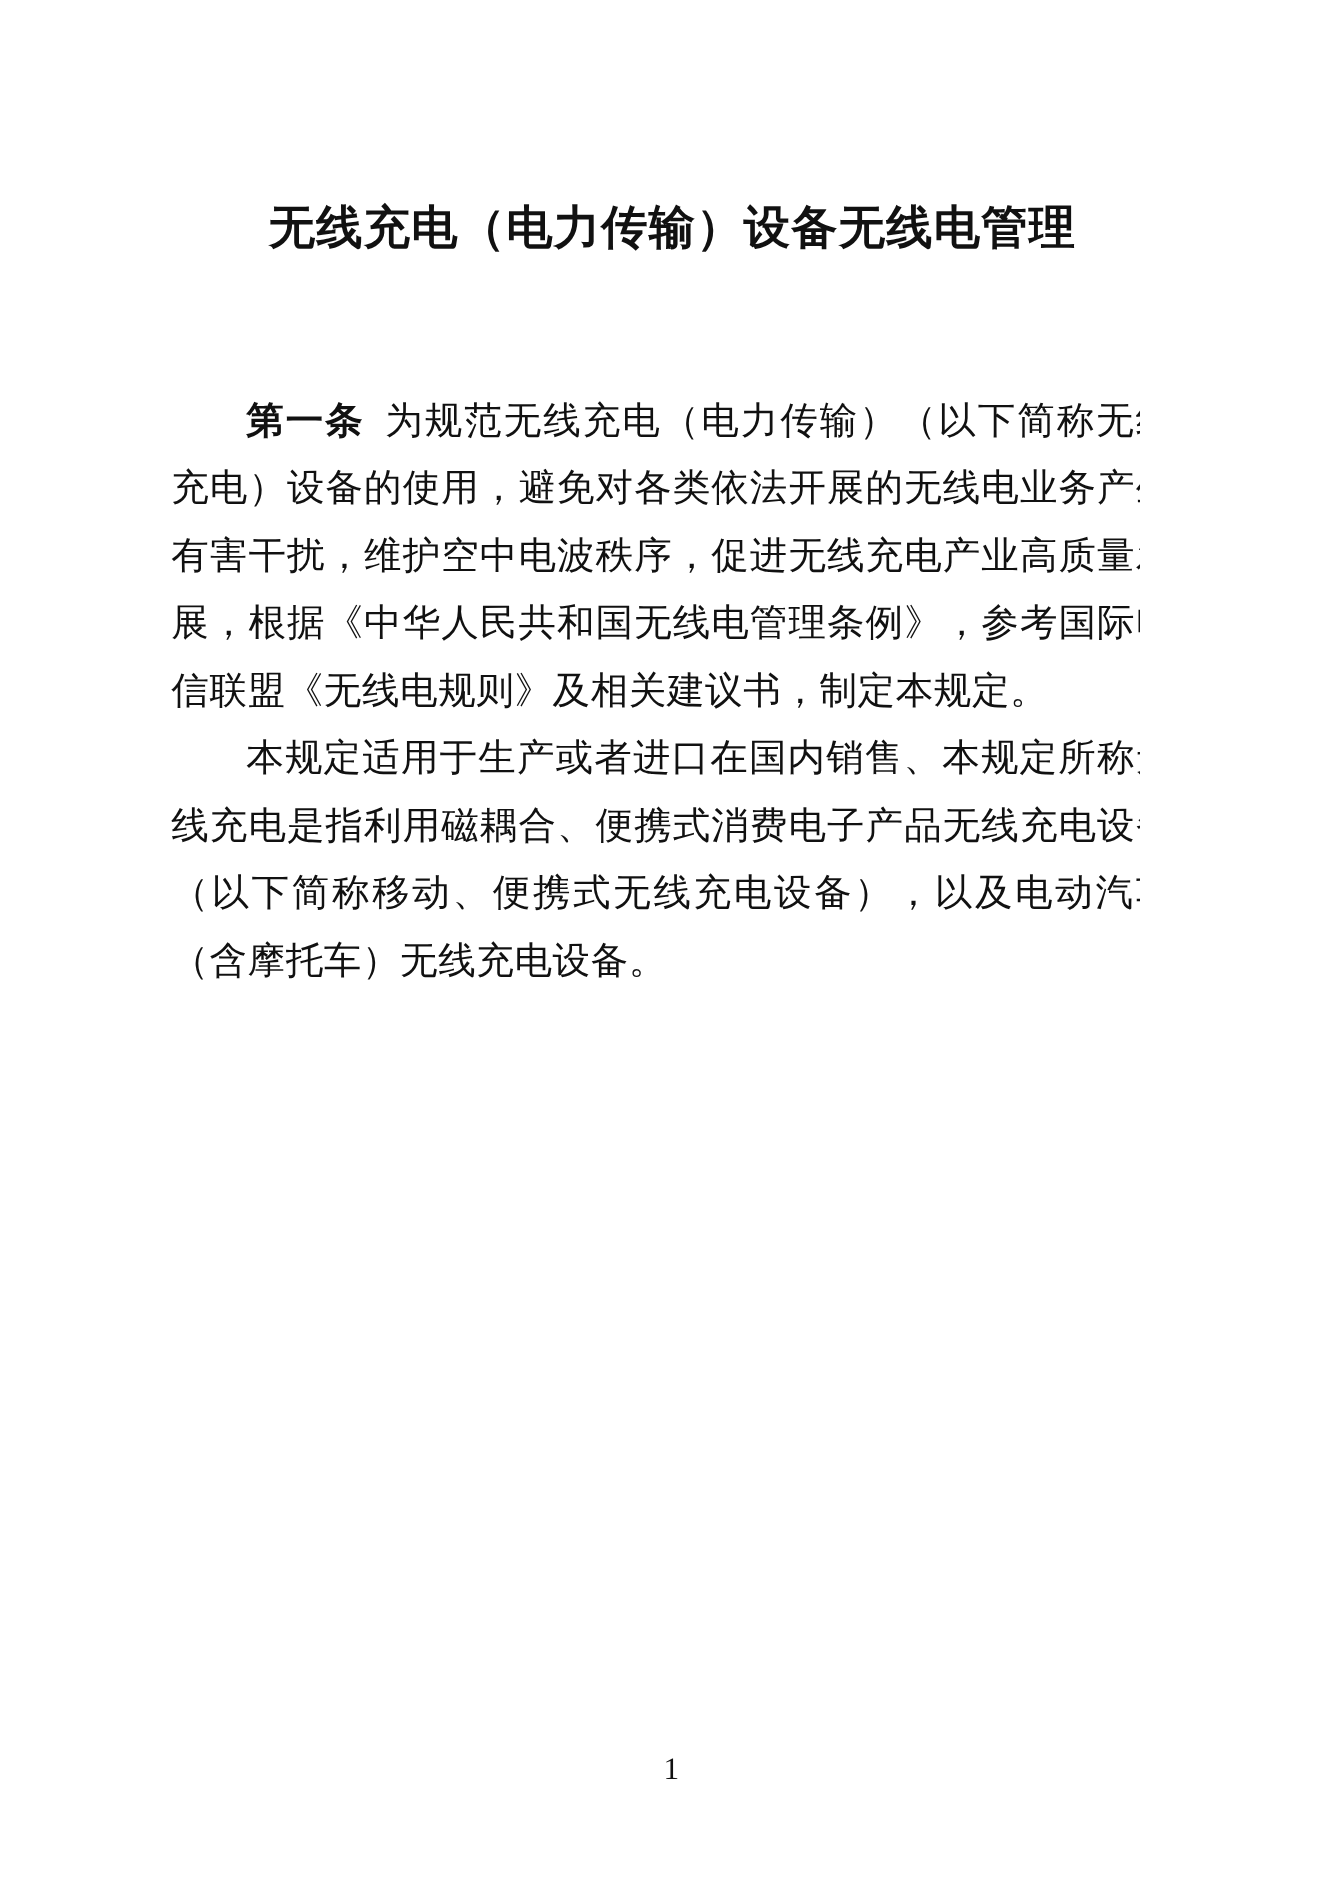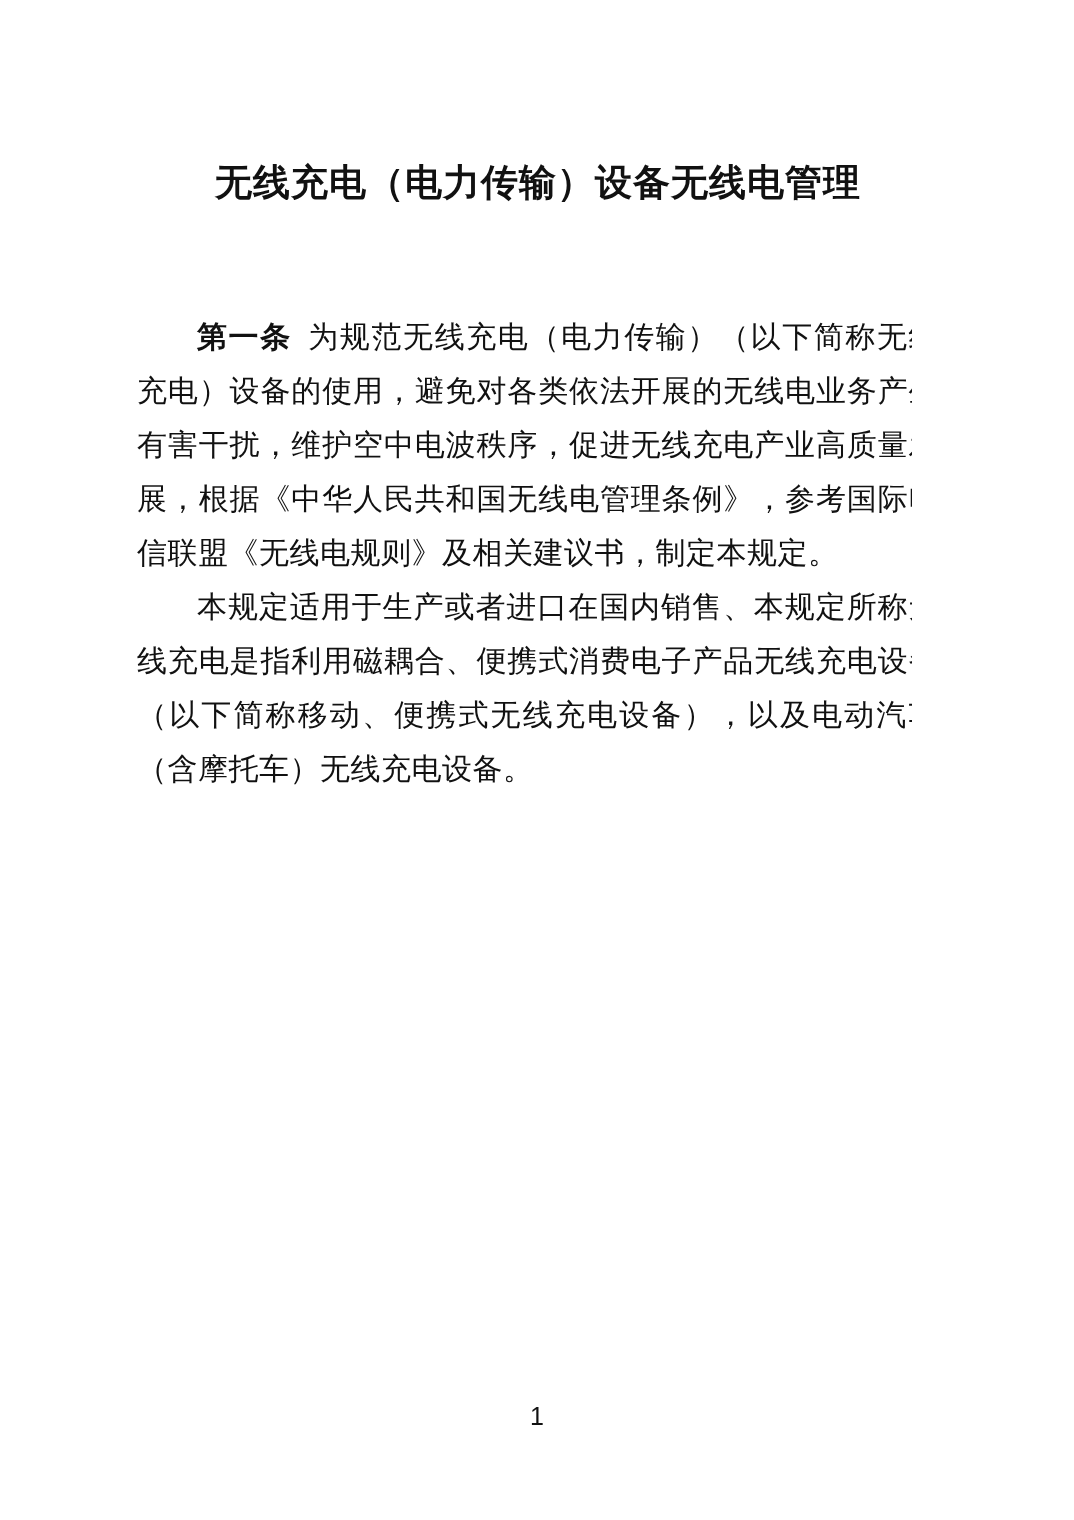--- a/index.html
+++ b/index.html
@@ -6,21 +6,21 @@
     margin: 0;
     padding: 0;
     background: #ffffff;
   }
   .page {
     position: relative;
     width: 912px;
     height: 1520px;
     background: #ffffff;
     color: #111111;
-    font-family: Liberation Sans, sans-serif;
+    font-family: Liberation Serif, serif;
     overflow: hidden;
     box-sizing: border-box;
     padding-left: 44px;
   }
   .content {
     position: absolute;
     left: 137px;
     top: 0;
     width: 802px;
   }

